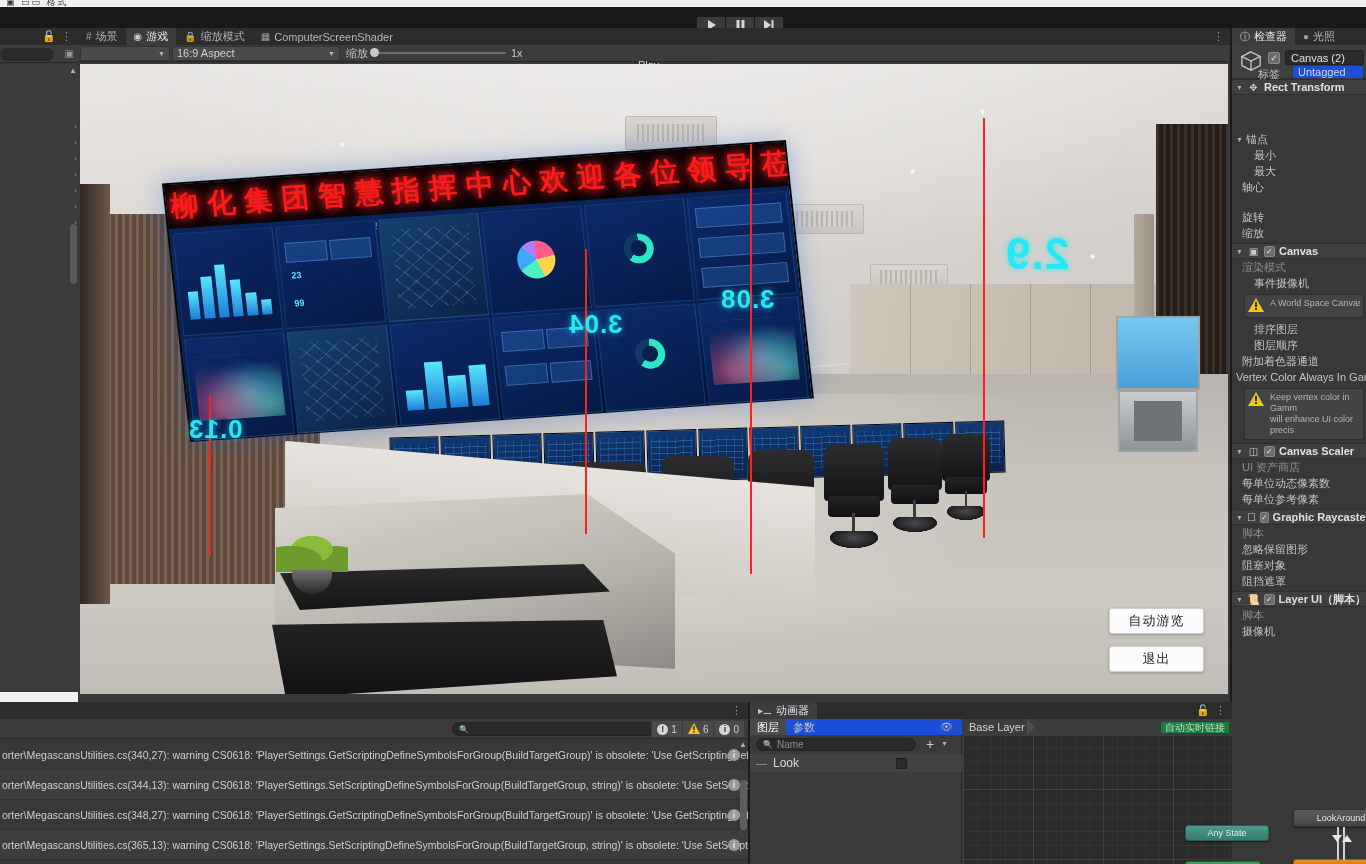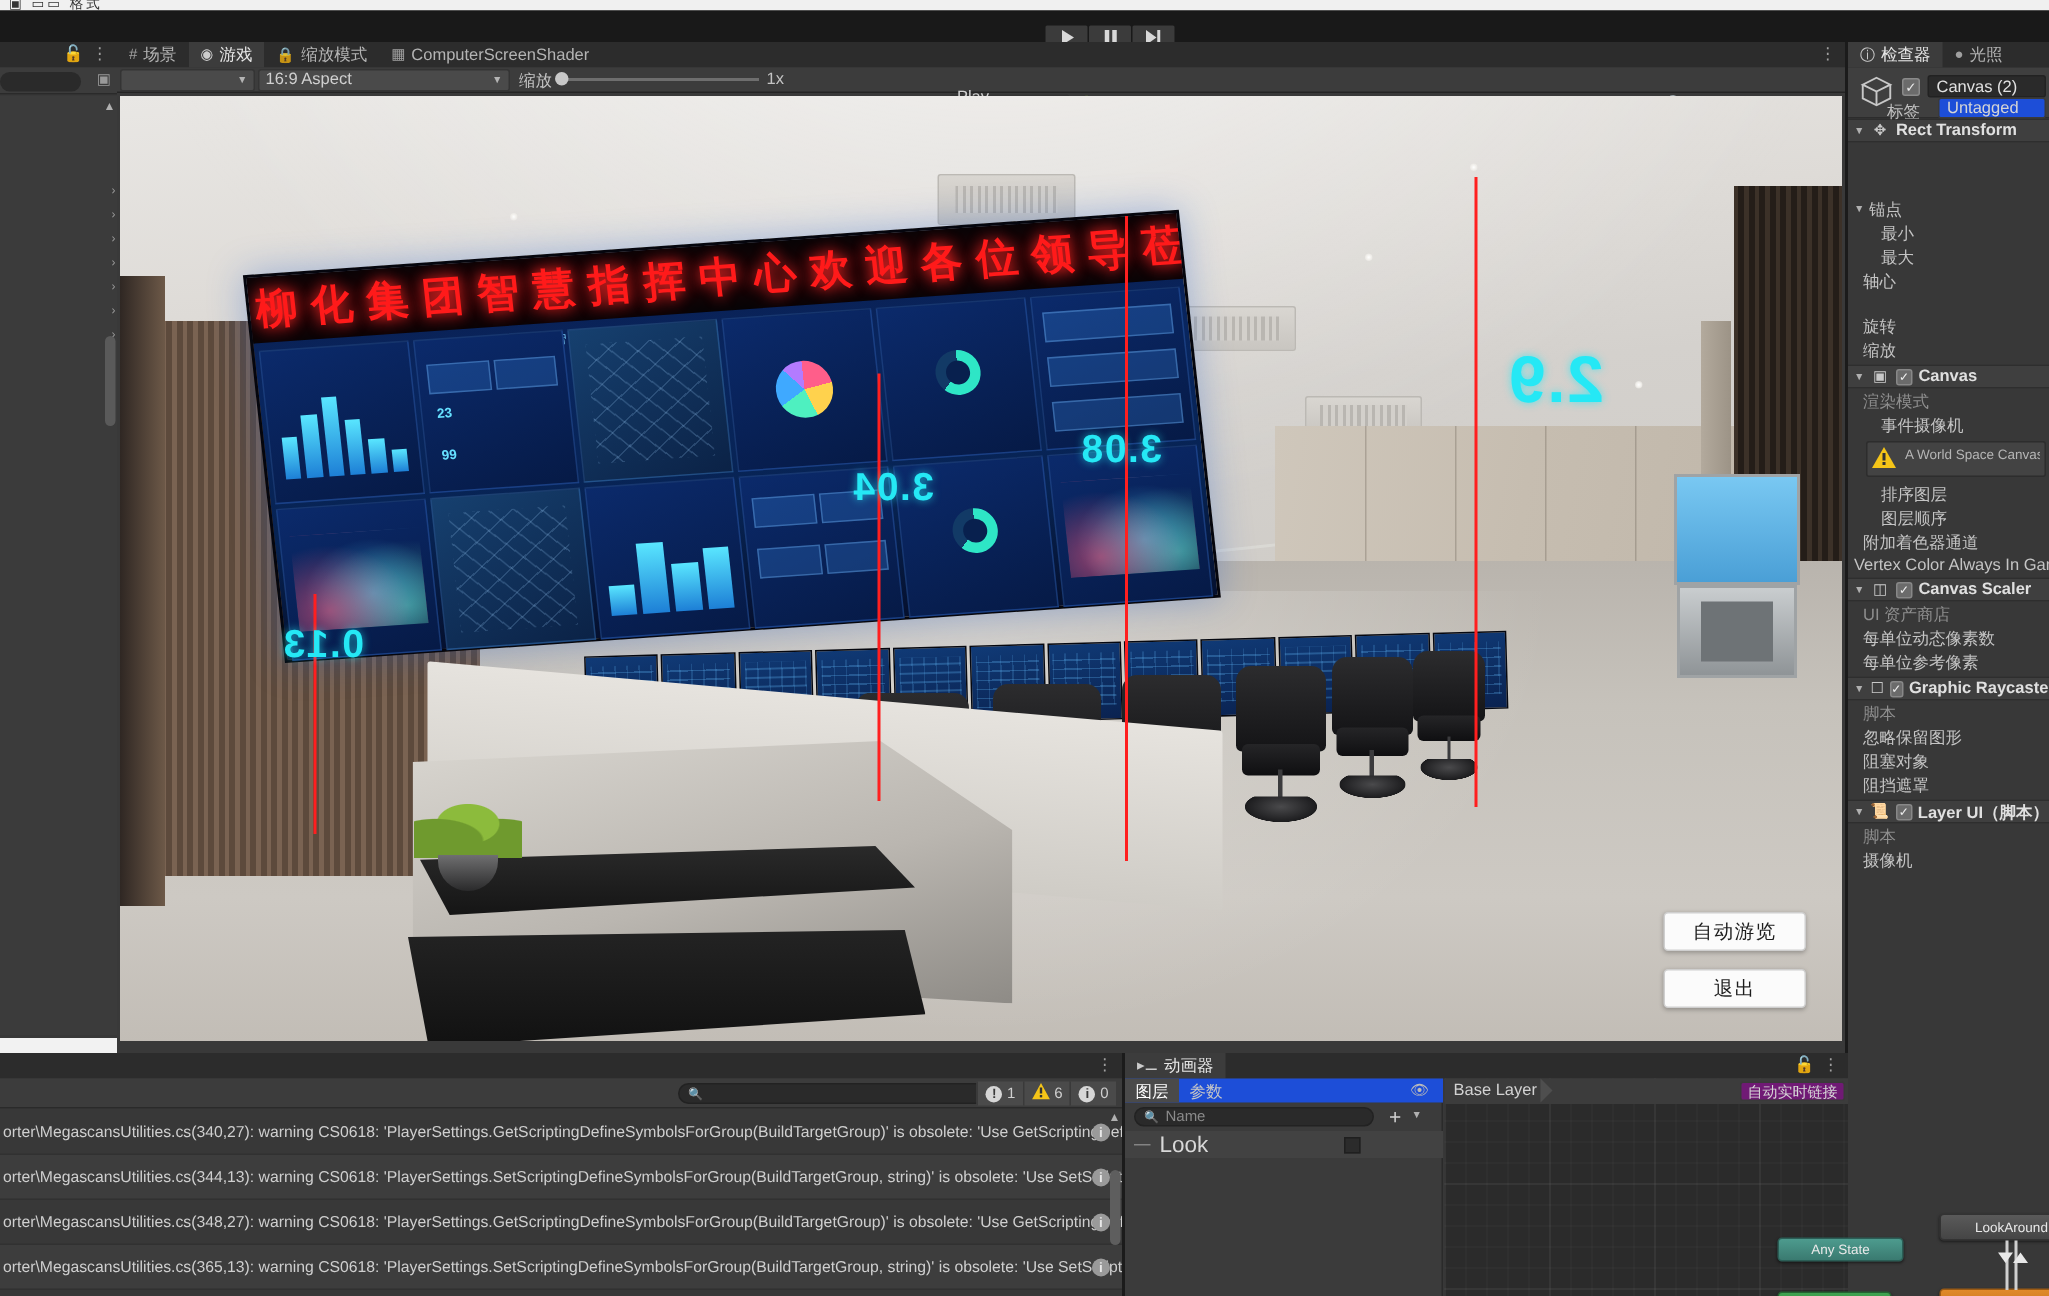--- a/index.html
+++ b/index.html
@@ -277,36 +277,36 @@
   .anim-tab { padding:0 7px; height:16px; display:flex; align-items:center; font-size:11px; color:#c6c6c6; cursor:pointer; }
   .anim-tab.active { background:#4a4a4a; color:#fff; }
   .anim-eye { position:absolute; left:190px; top:19px; font-size:10px; color:#bbb; cursor:pointer; }
   .anim-search { position:absolute; left:6px; top:36px; width:160px; height:13px; background:#2a2a2a; border:1px solid #222; border-radius:7px; display:flex; align-items:center; gap:4px; padding-left:6px; }
   .anim-search .sico { font-size:8px; color:#9a9a9a; }
   .anim-search .ph { font-size:10px; color:#8a8a8a; }
   .anim-plus { position:absolute; left:176px; top:34px; font-size:14px; color:#d0d0d0; cursor:pointer; }
   .anim-plus-caret { position:absolute; left:191px; top:38px; font-size:7px; color:#b0b0b0; }
   .layer-row { position:absolute; left:0; top:52px; width:212px; height:18px; background:#424242; display:flex; align-items:center; padding-left:6px; }
   .layer-row .dash { color:#999; margin-right:6px; }
-  .layer-row .lname { font-size:15px; color:#d8d8d8;text-align:right; }
+  .layer-row .lname { font-size:12px; color:#d8d8d8;text-align:right; }
   .layer-row .wbox { position:absolute; left:146px; top:4px; width:11px; height:11px; background:#2b2b2b; border:1px solid #1f1f1f; }
   .anim-leftpane { position:absolute; left:0; top:33px; width:212px; bottom:0; background:#3b3b3b; border-right:1px solid #2a2a2a; }
 
   .anim-graph { position:absolute; left:213px; top:17px; right:0; bottom:0; background:#2b2b2b;
     background-image:
       linear-gradient(rgba(255,255,255,.035) 1px, transparent 1px),
       linear-gradient(90deg, rgba(255,255,255,.035) 1px, transparent 1px),
       linear-gradient(rgba(255,255,255,.07) 1px, transparent 1px),
       linear-gradient(90deg, rgba(255,255,255,.07) 1px, transparent 1px);
     background-size: 14px 14px, 14px 14px, 70px 70px, 70px 70px; }
   .crumbbar { position:absolute; left:213px; top:17px; right:0; height:17px; background:#3c3c3c; }
   .crumb { position:absolute; left:6px; top:2px; font-size:11px; color:#d2d2d2; }
   .crumb-arrow { position:absolute; left:64px; top:0px; width:0; height:0;
     border-top:8.5px solid transparent; border-bottom:8.5px solid transparent; border-left:8px solid #4e4e4e; }
-  .autolive { position:absolute; right:2px; top:2px; height:13px; padding:0 4px; background:#701a75; border:1px solid #3a3a3a; border-radius:2px; font-size:10px; color:#d6d6d6; display:flex; align-items:center; cursor:pointer; }
+  .autolive { position:absolute; right:2px; top:2px; height:13px; padding:0 4px; background:#15803d; border:1px solid #3a3a3a; border-radius:2px; font-size:10px; color:#d6d6d6; display:flex; align-items:center; cursor:pointer; }
   .state-node {
     position:absolute; border-radius:3px; display:flex; align-items:center; justify-content:center;
     font-size:9px; color:#e9e9e9; cursor:pointer; box-shadow:0 1px 2px rgba(0,0,0,.5);
   }
   .st-any { background:linear-gradient(180deg,#4d9b8e,#3a7a70); border:1px solid #2b5e56; }
   .st-entry { background:linear-gradient(180deg,#3fa350,#2e7f3d); border:1px solid #246231; }
   .st-look { background:linear-gradient(180deg,#5a5a5a,#454545); border:1px solid #333; }
   .st-new { background:linear-gradient(180deg,#e08a2a,#c2711c); border:1px solid #9a5a14; }
   .trans-line { position:absolute; background:#d0d0d0; width:2px; }
   .tri-down { position:absolute; width:0;height:0; border-left:5px solid transparent; border-right:5px solid transparent; border-top:7px solid #e8e8e8; }
@@ -717,20 +717,31 @@
         </div>
       <div class="prop-row indent2">
           <span>图层顺序</span>
         </div>
       <div class="prop-row indent1">
           <span>附加着色器通道</span>
         </div>
       <div class="prop-row" style="padding-left:4px">
           <span>Vertex Color Always In Gamm</span>
         </div>
+      <div class="warnbox">
+        <span class="warn-tri">
+          <svg width="16" height="14" viewBox="0 0 16 14">
+              <polygon points="8,0 16,14 0,14" fill="#f5c518"></polygon>
+              <rect x="7" y="4" width="2" height="5" fill="#333"></rect>
+              <rect x="7" y="10" width="2" height="2" fill="#333"></rect>
+            </svg>
+        </span>
+        <span class="wtxt" style="white-space:pre-line">Keep vertex color in Gamm
+will enhance UI color precis</span>
+      </div>
 
       <div class="comp-header">
         <span class="fold">▼</span>
         <span class="cicon">◫</span>
         <span class="cchk">✓</span>
         <span class="ctitle">Canvas Scaler</span>
       </div>
       <div class="prop-row indent1 dim">
           <span>UI 资产商店</span>
         </div>

